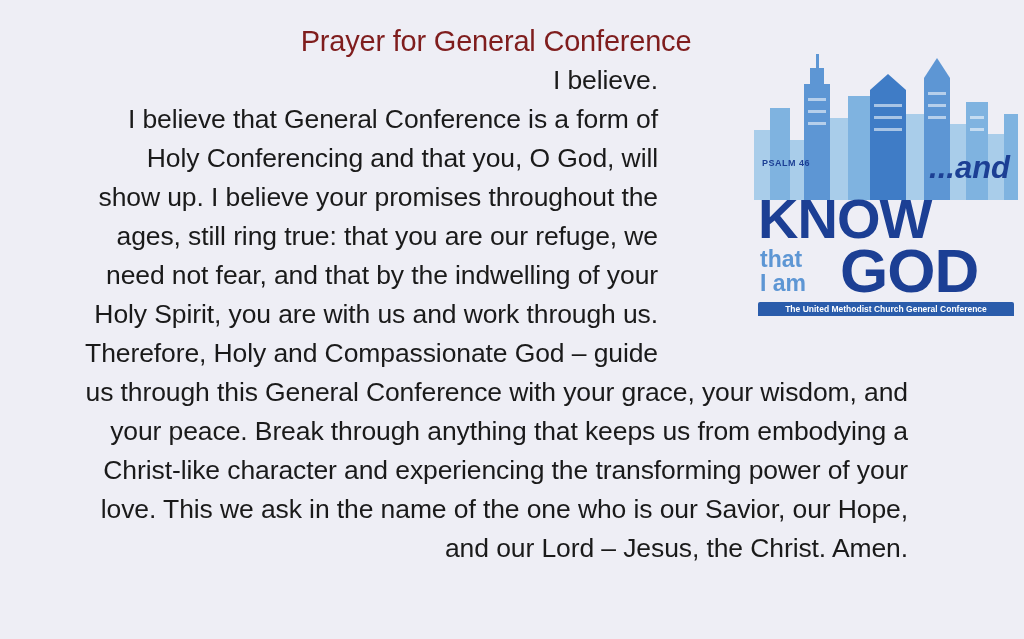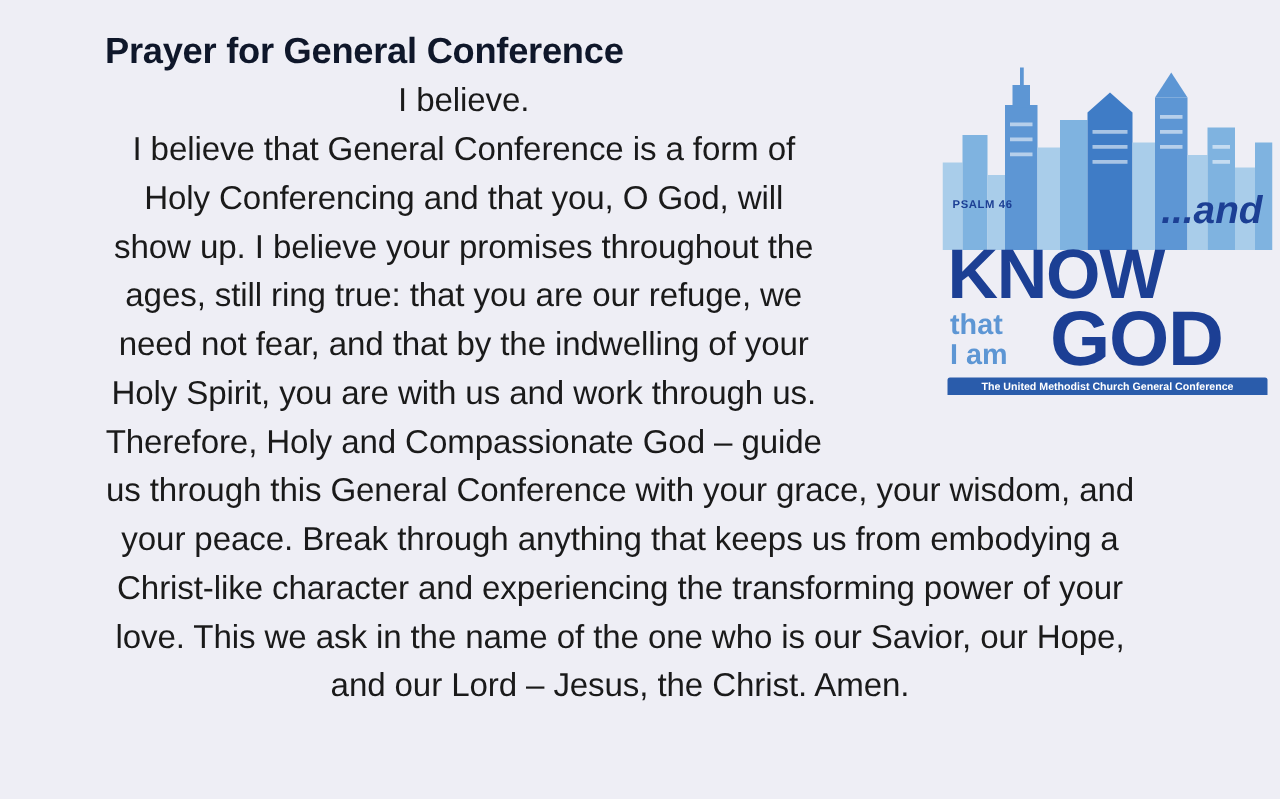--- a/index.html
+++ b/index.html
@@ -21,33 +21,34 @@
     box-sizing: border-box;
   }
   .content {
     position: absolute;
     left: 84px;
     top: 24px;
     width: 824px;
   }
   .prayer-title {
     font-size: 29px;
-    font-weight: bold;
-    color: #0f172a;
+    font-weight: normal;
+    color: #7f1d1d;
     line-height: 1.22;
     margin: 0 0 2px 0;
     letter-spacing: -0.2px;
+    text-align: center;
   }
   .prayer-body {
     font-size: 26.5px;
     color: #1a1a1a;
     line-height: 1.47;
     margin: 0;
     letter-spacing: -0.1px;
-    text-align: center;
+    text-align: right;
   }
   .logo {
     position: absolute;
     right: 6px;
     top: 44px;
     width: 264px;
     height: 272px;
     text-align: center;
   }
   .logo svg {

